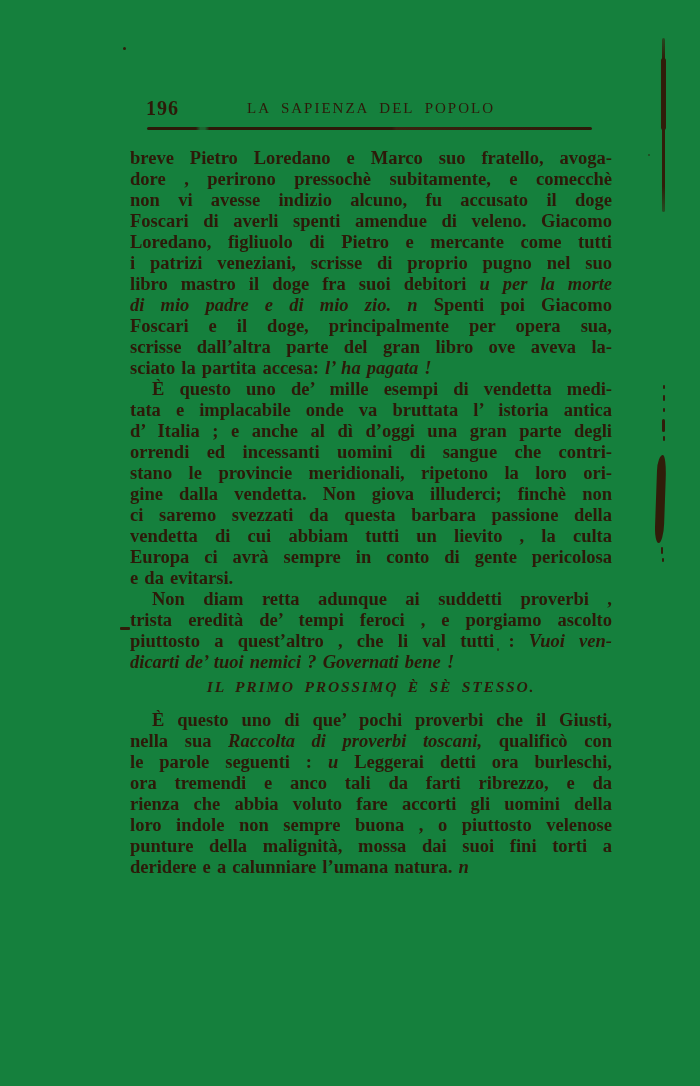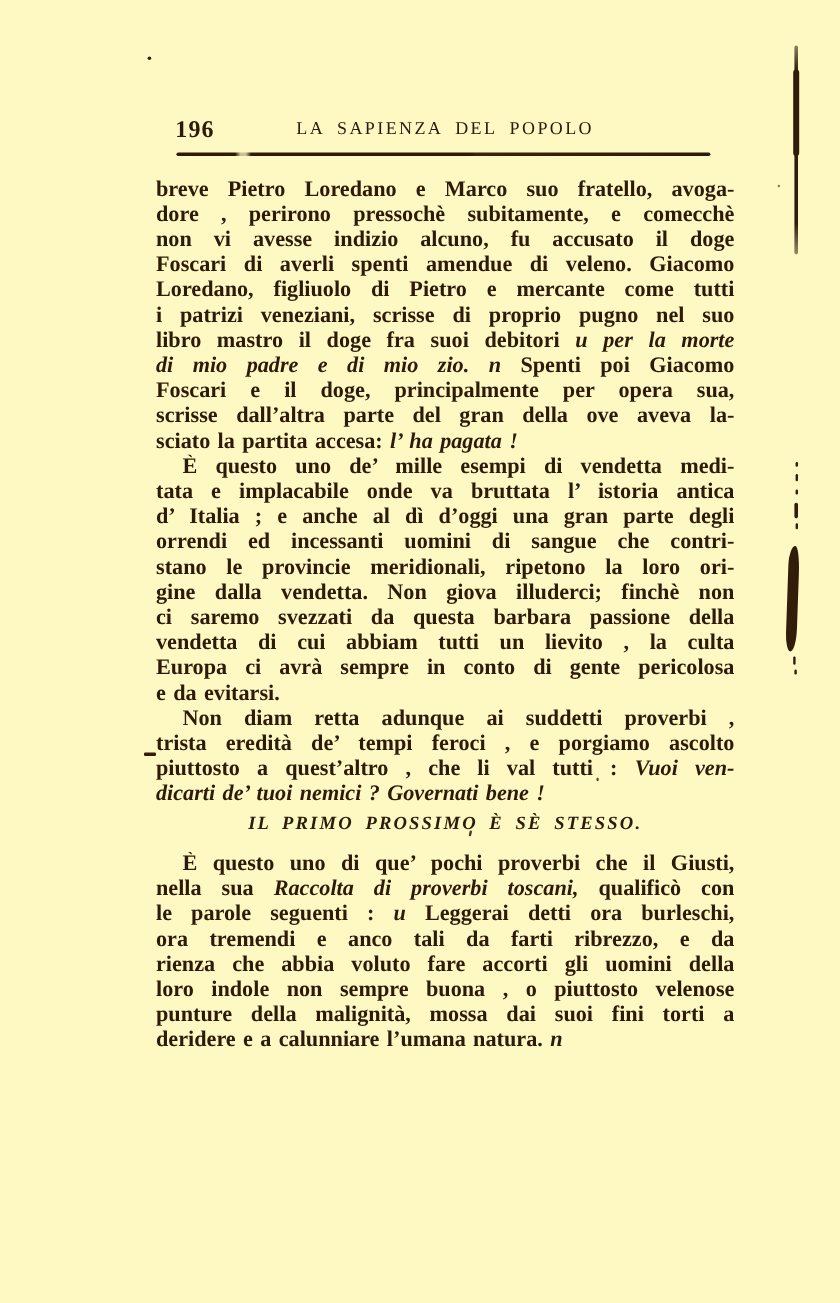--- a/index.html
+++ b/index.html
@@ -2,21 +2,21 @@
 <html><head>
 <meta charset="utf-8">
 <style>
   html, body { margin: 0; padding: 0; }
   body { width: 700px; height: 1086px; }
 
   .page {
     position: relative;
     width: 700px;
     height: 1086px;
-    background: #fef9c3;
+    background: #15803d;
     overflow: hidden;
     font-family: "Liberation Serif", "DejaVu Serif", serif;
     color: #2d1a09;
     -webkit-font-smoothing: antialiased;
   }
 
   
   .header {
     position: absolute;
     left: 130px; top: 97px;
@@ -114,21 +114,21 @@
       <div class="para">
         <div class="line"><span>breve Pietro Loredano e Marco suo fratello, avoga-</span></div>
         <div class="line"><span>dore , perirono pressochè subitamente, e comecchè</span></div>
         <div class="line"><span>non vi avesse indizio alcuno, fu accusato il doge</span></div>
         <div class="line"><span>Foscari di averli spenti amendue di veleno. Giacomo</span></div>
         <div class="line"><span>Loredano, figliuolo di Pietro e mercante come tutti</span></div>
         <div class="line"><span>i patrizi veneziani, scrisse di proprio pugno nel suo</span></div>
         <div class="line"><span>libro mastro il doge fra suoi debitori </span><span class="it">u per la morte</span></div>
         <div class="line"><span class="it">di mio padre e di mio zio. n</span><span> Spenti poi Giacomo</span></div>
         <div class="line"><span>Foscari e il doge, principalmente per opera sua,</span></div>
-        <div class="line"><span>scrisse dall’altra parte del gran della ove aveva la-</span></div>
+        <div class="line"><span>scrisse dall’altra parte del gran libro ove aveva la-</span></div>
         <div class="line last"><span>sciato la partita accesa: </span><span class="it">l’ ha pagata !</span></div>
       </div>
       <div class="para indent">
         <div class="line"><span>È questo uno de’ mille esempi di vendetta medi-</span></div>
         <div class="line"><span>tata e implacabile onde va bruttata l’ istoria antica</span></div>
         <div class="line"><span>d’ Italia ; e anche al dì d’oggi una gran parte degli</span></div>
         <div class="line"><span>orrendi ed incessanti uomini di sangue che contri-</span></div>
         <div class="line"><span>stano le provincie meridionali, ripetono la loro ori-</span></div>
         <div class="line"><span>gine dalla vendetta. Non giova illuderci; finchè non</span></div>
         <div class="line"><span>ci saremo svezzati da questa barbara passione della</span></div>

